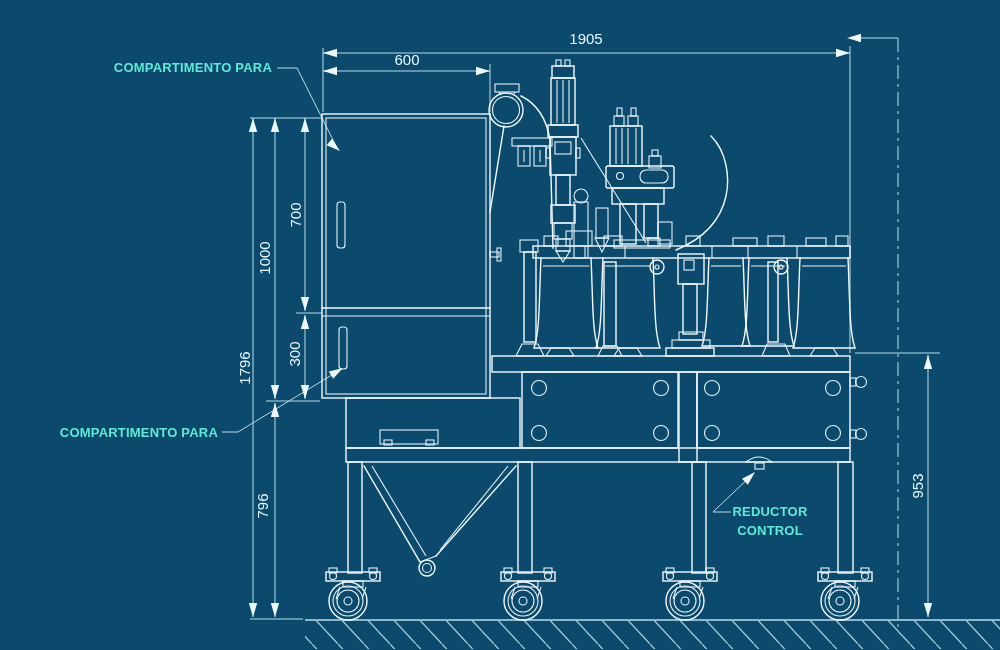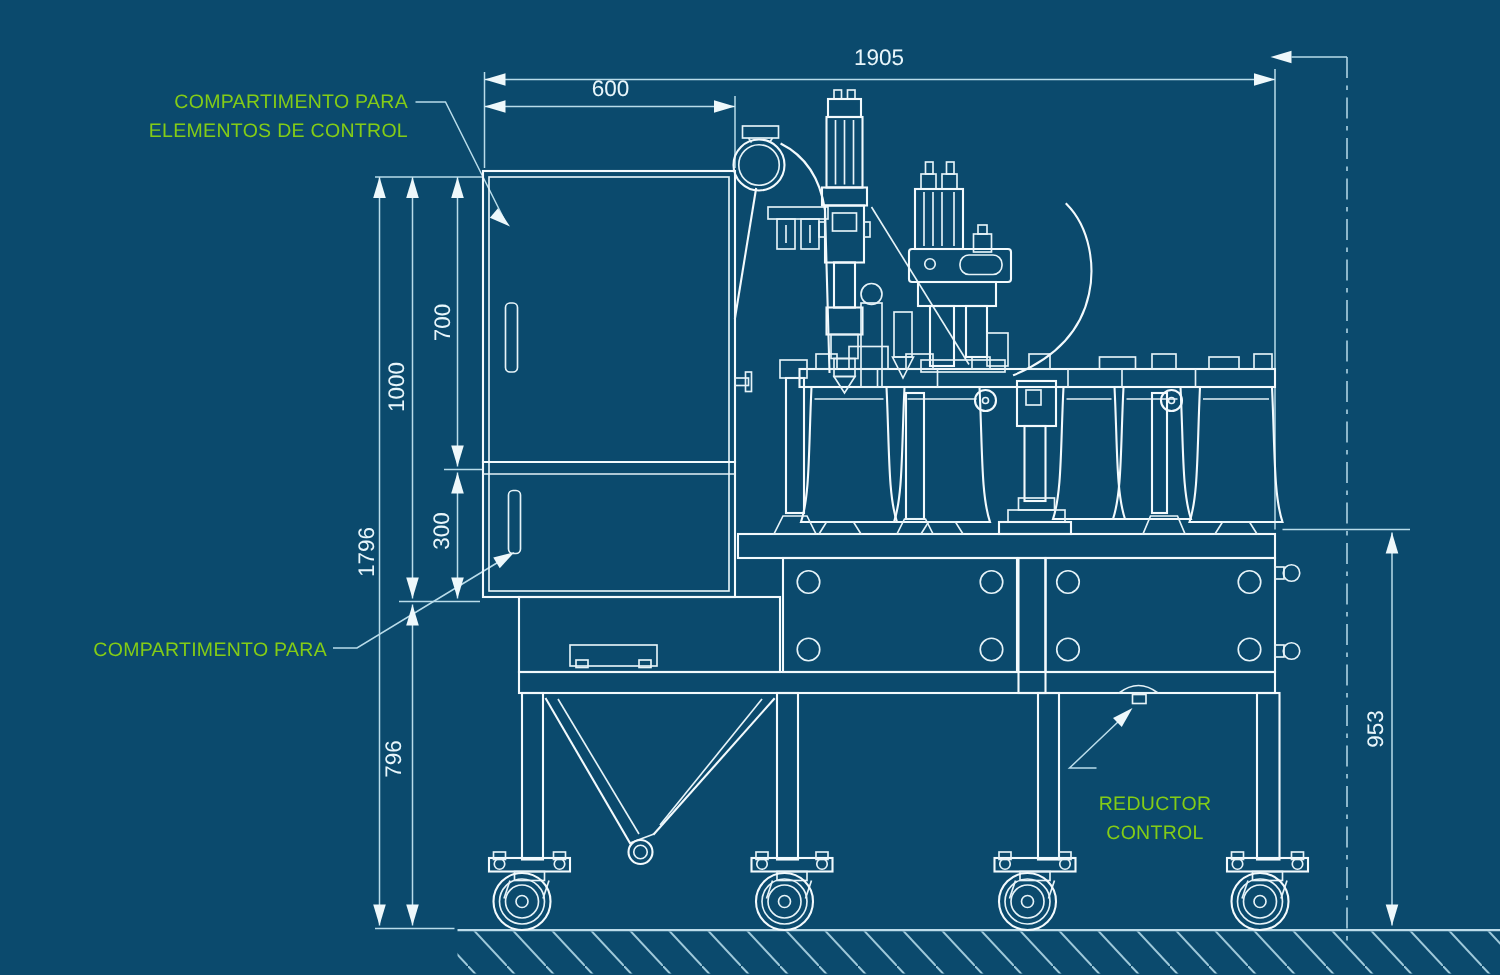--- a/index.html
+++ b/index.html
@@ -12,22 +12,22 @@
   
   .m  {stroke:#f3fafd;stroke-width:1.4;fill:none;stroke-linecap:square;}
   .m2 {stroke:#e6f3f8;stroke-width:1.1;fill:none;}
   .dim{stroke:#b9dcea;stroke-width:1;fill:none;}
   .arr{fill:#eef8fb;stroke:none;}
   .cl {stroke:#b9dcea;stroke-width:1;fill:none;stroke-dasharray:14 5 3 5;}
   .hatchline{stroke:#9fc9da;stroke-width:1.3;}
   .ground{stroke:#bcdcea;stroke-width:1.5;}
   
   .lbl{
-    position:absolute;color:#84cc16;font-size:13px;letter-spacing:.2px;
-    line-height:19px;white-space:nowrap;
+    position:absolute;color:#5eead4;font-size:13px;letter-spacing:.2px;
+    line-height:19px;white-space:nowrap;font-weight:bold;
   }
   .lbl span{display:block;}
   .dimtxt{
     position:absolute;color:#e8f6fb;font-size:15px;width:64px;height:16px;
     text-align:center;line-height:16px;white-space:nowrap;
   }
   .vdim{transform:rotate(-90deg);}
 </style>
 </head>
 <body>
@@ -327,28 +327,27 @@
       <rect class="m2" x="658" y="222" width="14" height="22"></rect>
       <rect class="m2" x="614" y="240" width="56" height="8"></rect>
 
       <path class="m" d="M711,136 C727,152 730,178 726,196 C720,224 700,240 676,250"></path>
     </g>
   </g>
 </svg>
 
 <div class="lbl" style="left:40px;top:58px;width:232px;text-align:right;">
   <span>COMPARTIMENTO PARA</span>
-  <span>ELEMENTOS DE CONTROL</span>
 </div>
 
 <div class="lbl" style="left:30px;top:423px;width:188px;text-align:right;">
   <span>COMPARTIMENTO PARA</span>
 </div>
 
-<div class="lbl" style="left:724px;top:502px;width:92px;text-align:center;margin-top:24px;">
+<div class="lbl" style="left:724px;top:502px;width:92px;text-align:center;">
   <span>REDUCTOR</span>
   <span>CONTROL</span>
 </div>
 
 <div class="dimtxt" style="left:554px;top:31px;">1905</div>
 <div class="dimtxt" style="left:375px;top:52px;">600</div>
 <div class="dimtxt vdim" style="left:264px;top:207px;">700</div>
 <div class="dimtxt vdim" style="left:233px;top:250px;">1000</div>
 <div class="dimtxt vdim" style="left:263px;top:346px;">300</div>
 <div class="dimtxt vdim" style="left:213px;top:360px;">1796</div>

